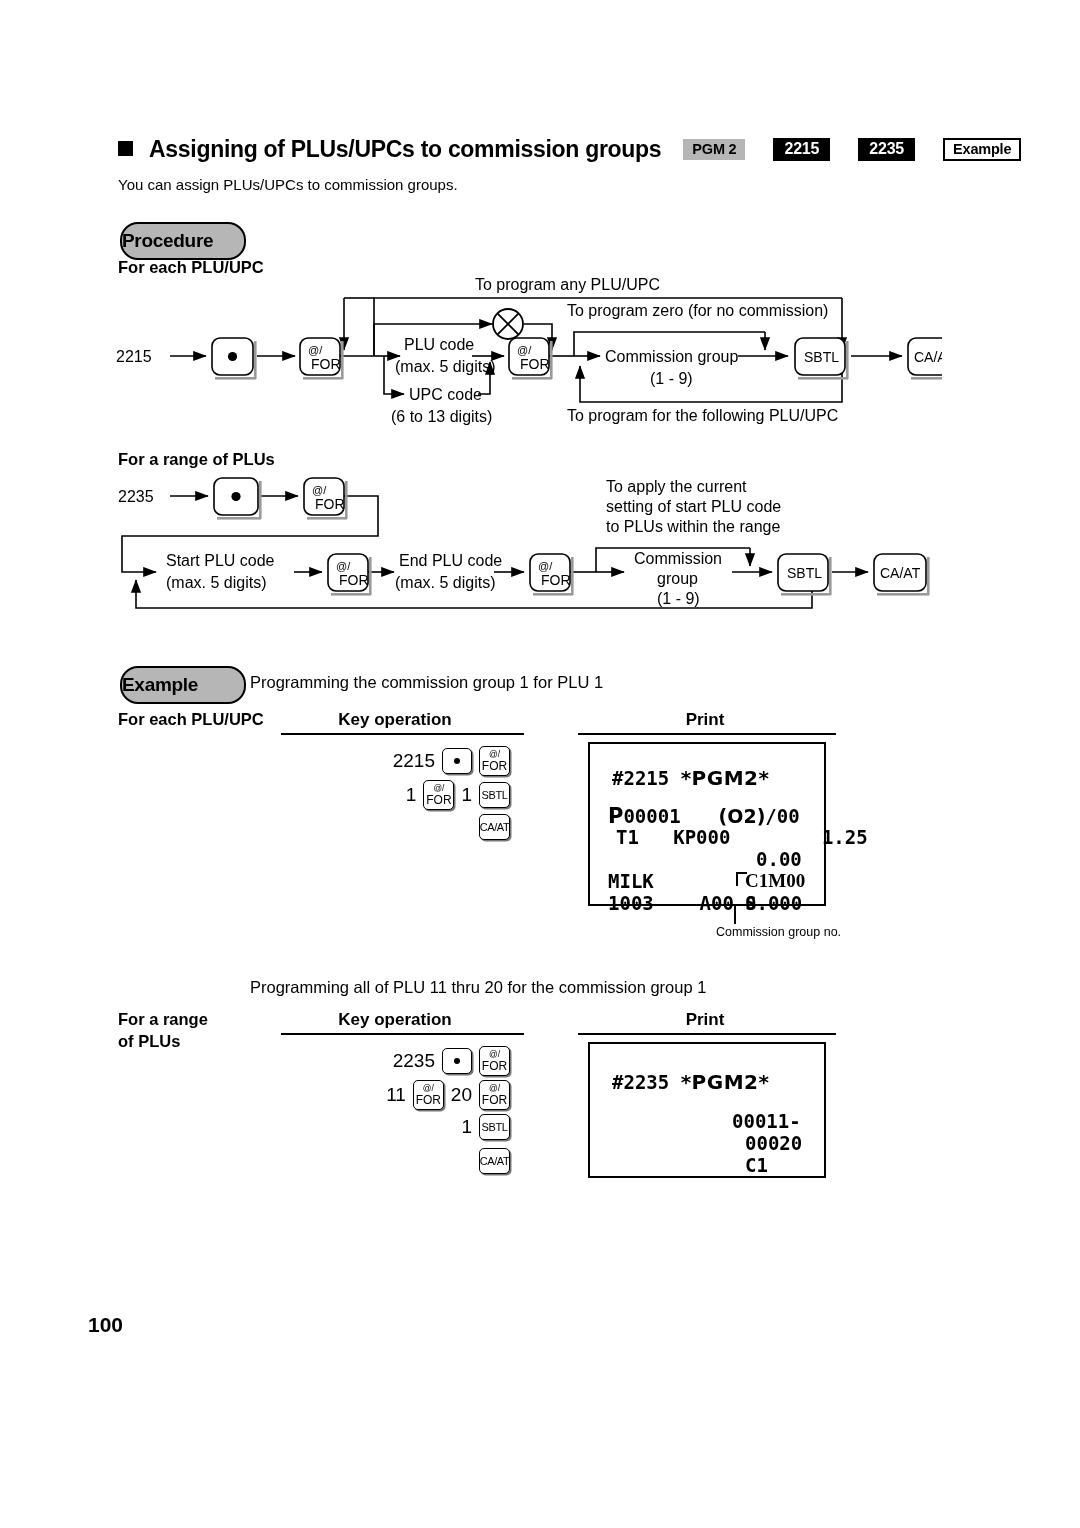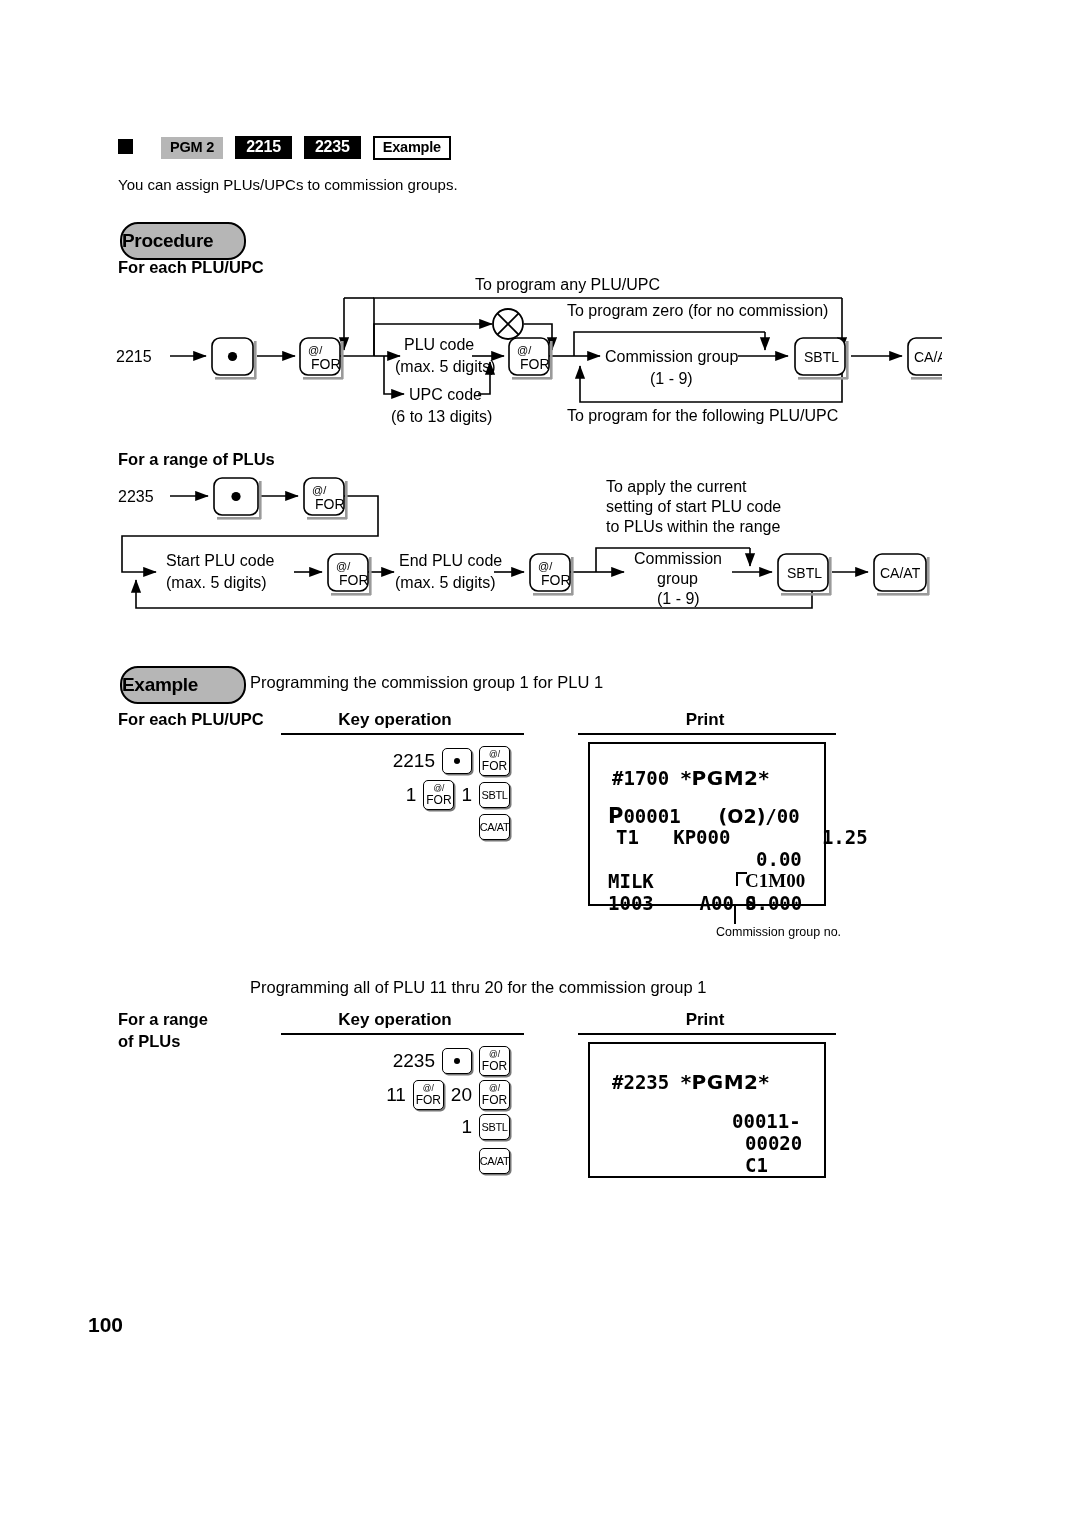--- a/index.html
+++ b/index.html
@@ -31,21 +31,21 @@
     display: inline-block;
     margin-right: 6px;
     margin-bottom: 2px;
   }
   .sec-title {
     font-size: 23px;
     font-weight: bold;
     letter-spacing: -0.3px;
     white-space: nowrap;
   }
-  .badges { display: flex; align-items: center; gap: 12px; margin-left: 12px; }
+  .badges { display: flex; align-items: center; gap: 28px; margin-left: 12px; }
   .badge {
     font-size: 14.5px;
     font-weight: bold;
     padding: 3px 9px 4px;
     line-height: 1;
     white-space: nowrap;
     letter-spacing: -0.2px;
   }
   .badge.gray { background: #b6b6b6; color: #000; }
   .badge.black { background: #000; color: #fff; font-size: 16px; padding: 3px 11px 4px; }
@@ -194,20 +194,21 @@
   }
   .leader { position: absolute; background: #000; }
 </style>
 </head>
 <body>
 
 <div class="page">
 
   <div class="sec-head">
     <span class="sq-bullet"></span>
+    <span class="sec-title">Assigning of PLUs/UPCs to commission groups</span>
     <span class="badges">
       <span class="badge gray">PGM 2</span>
       <span class="badge black">2215</span>
       <span class="badge black">2235</span>
       <span class="badge outline">Example</span>
     </span>
   </div>
 
   <div class="intro">You can assign PLUs/UPCs to commission groups.</div>
 
@@ -425,21 +426,21 @@
         <span class="one">SBTL</span>
       </span>
   </div>
   <div class="keyrow" style="left:385px; top:814px; width:125px;">
     <span class="kchip lbl">
         <span class="one">CA/AT</span>
       </span>
   </div>
 
   <div class="receipt" style="left:588px; top:742px; width:238px; height:164px;">
-    <div class="rline r-sm" style="left:22px; top:22px;"><span>#1700 </span><span class="pgm">*PGM2*</span></div>
+    <div class="rline r-sm" style="left:22px; top:22px;"><span>#2215 </span><span class="pgm">*PGM2*</span></div>
     <div class="rline r-sm" style="left:18px; top:60px;"><span class="bigP">P</span><span>00001</span><span style="display:inline-block;width:38px;"></span><span class="o2">(O2)</span><span>/00</span></div>
     <div class="rline r-sm" style="left:26px; top:82px;">T1   KP000        1.25</div>
     <div class="rline r-sm" style="left:166px; top:104px;">0.00</div>
     <div class="rline r-sm" style="left:18px; top:126px;">MILK</div>
     <div class="rline r-sm" style="left:155px; top:126px;font-family:Liberation Serif, serif;">C1M00</div>
     <div class="rline r-sm" style="left:18px; top:148px;">1003    A00 S</div>
     <div class="rline r-sm" style="left:155px; top:148px;">0.000</div>
     <div class="leader" style="left:146px; top:128px; width:2px; height:14px;"></div>
     <div class="leader" style="left:146px; top:128px; width:11px; height:2px;"></div>
   </div>

